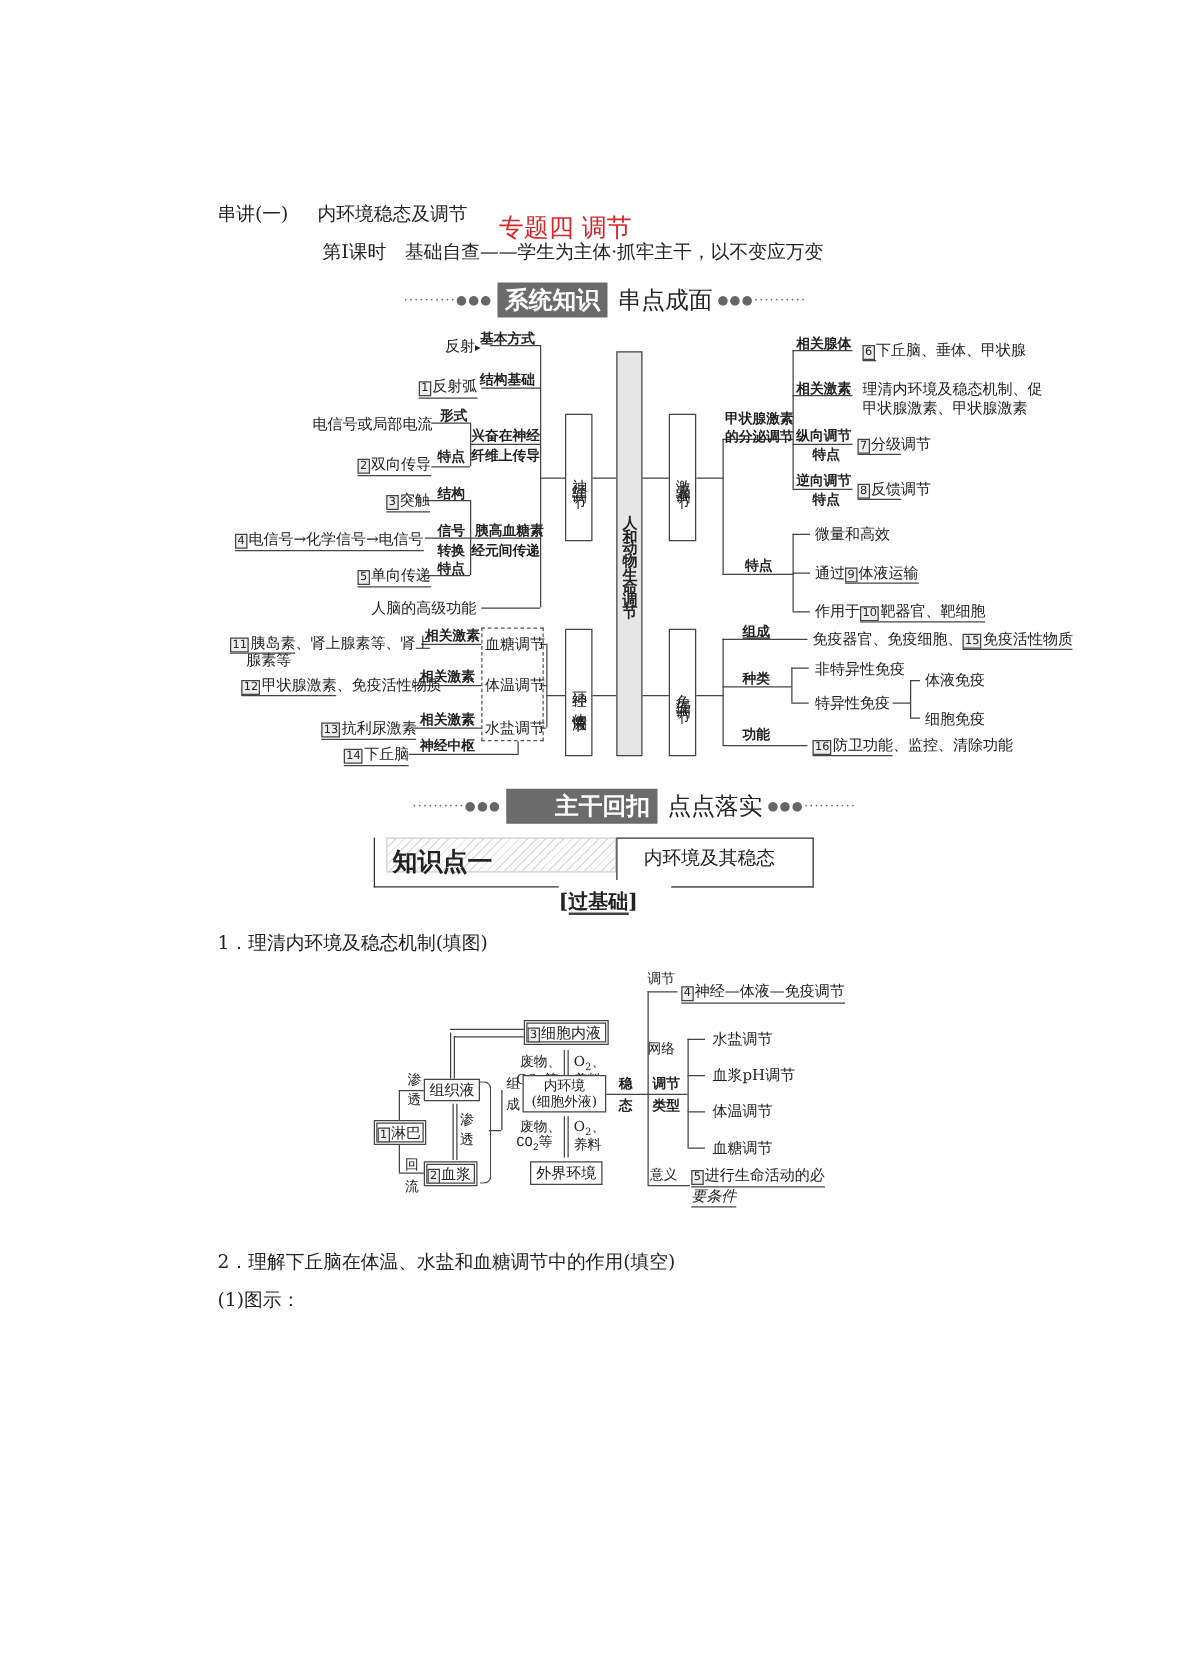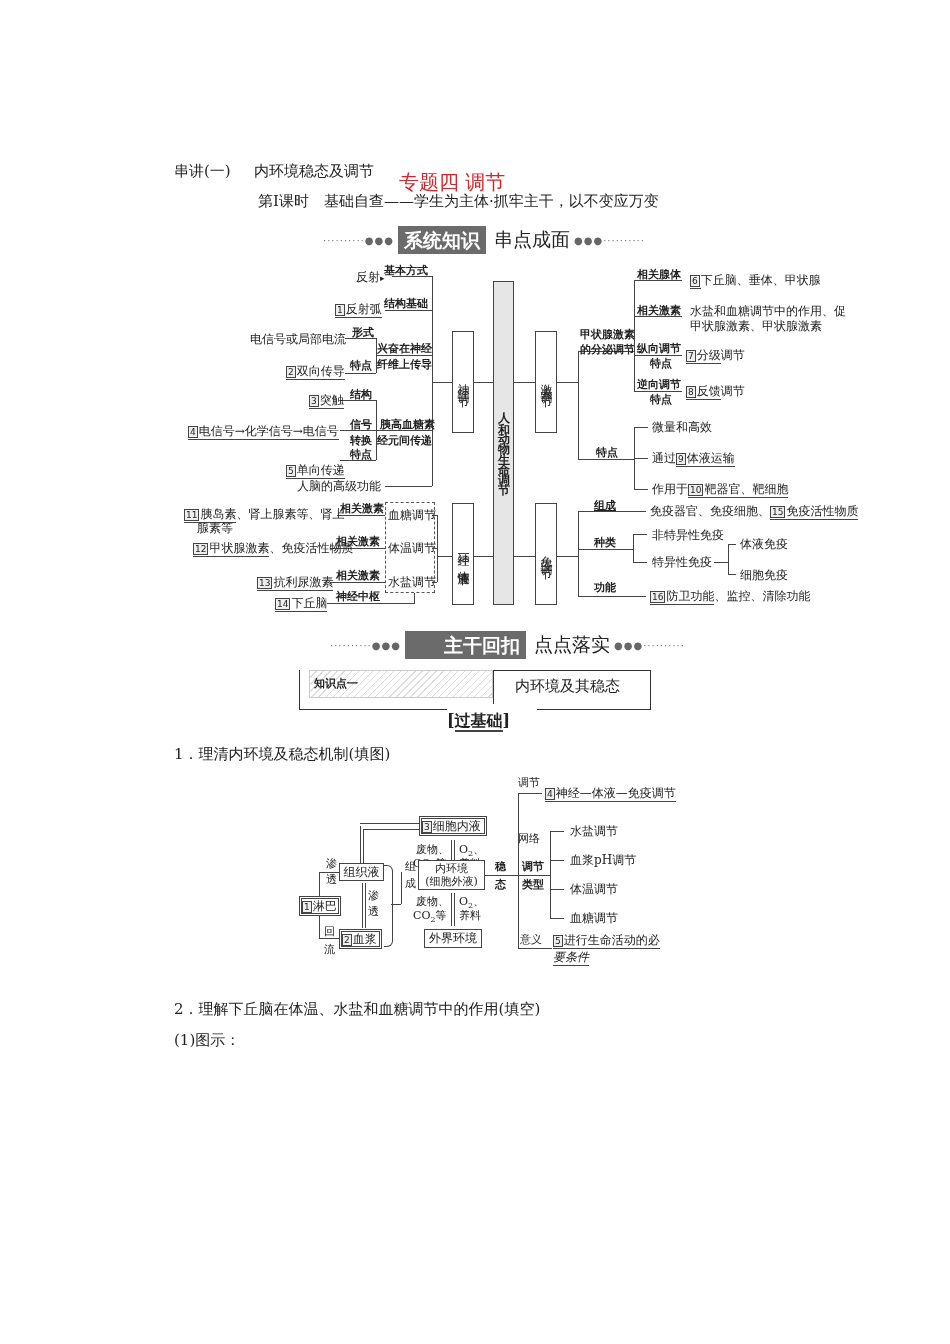--- a/index.html
+++ b/index.html
@@ -76,21 +76,21 @@
 <div class="ln v" style="left:376px;top:400px;height:60px;"></div>
 <div class="ln h" style="left:340px;top:400px;width:36px;"></div>
 <div class="ln h" style="left:340px;top:430px;width:36px;"></div>
 <div class="ln h" style="left:340px;top:460px;width:36px;"></div>
 <div class="abs t11 bold" style="left:350px;top:388px;">结构</div>
 <div class="abs t12 ul" style="left:309px;top:393px;"><span class="num">3</span><span>突触</span></div>
 <div class="abs t11 bold" style="left:350px;top:418px;">信号</div>
 <div class="abs t11 bold" style="left:350px;top:434px;">转换</div>
 <div class="abs t12 ul" style="left:188px;top:424px;"><span class="num">4</span><span>电信号→化学信号→电信号</span></div>
 <div class="abs t11 bold" style="left:350px;top:448px;">特点</div>
-<div class="abs t12 ul" style="left:286px;top:453px;margin-top:10px;"><span class="num">5</span><span>单向传递</span></div>
+<div class="abs t12 ul" style="left:286px;top:453px;"><span class="num">5</span><span>单向传递</span></div>
 
 <div class="ln h" style="left:385px;top:486px;width:47px;"></div>
 <div class="abs t12" style="left:297px;top:479px;">人脑的高级功能</div>
 
 <div class="box" style="left:535px;top:331px;width:22px;height:102px;">
   <span class="vtxt">激素调节</span>
 </div>
 <div class="ln h" style="left:514px;top:382px;width:21px;"></div>
 <div class="ln h" style="left:557px;top:382px;width:22px;"></div>
 <div class="ln v" style="left:578px;top:351px;height:108px;"></div>
@@ -98,21 +98,21 @@
 <div class="abs t11 bold" style="left:580px;top:328px;">甲状腺激素</div>
 <div class="abs t11 bold" style="left:580px;top:343px;">的分泌调节</div>
 <div class="ln v" style="left:634px;top:280px;height:111px;"></div>
 <div class="ln h" style="left:634px;top:280px;width:48px;"></div>
 <div class="ln h" style="left:634px;top:316px;width:48px;"></div>
 <div class="ln h" style="left:634px;top:355px;width:48px;"></div>
 <div class="ln h" style="left:634px;top:391px;width:48px;"></div>
 <div class="abs t11 bold" style="left:637px;top:268px;">相关腺体</div>
 <div class="abs t12" style="left:690px;top:273px;"><span class="ul"><span class="num">6</span></span><span>下丘脑、垂体、甲状腺</span></div>
 <div class="abs t11 bold" style="left:637px;top:304px;">相关激素</div>
-<div class="abs t12" style="left:690px;top:304px;">水盐和血糖调节中的作用、促</div>
+<div class="abs t12" style="left:690px;top:304px;">理清内环境及稳态机制、促</div>
 <div class="abs t12" style="left:690px;top:319px;">甲状腺激素、甲状腺激素</div>
 <div class="abs t11 bold" style="left:637px;top:342px;">纵向调节</div>
 <div class="abs t11 bold" style="left:650px;top:357px;">特点</div>
 <div class="abs t12" style="left:686px;top:348px;"><span class="ul"><span class="num">7</span><span>分级</span></span><span>调节</span></div>
 <div class="abs t11 bold" style="left:637px;top:378px;">逆向调节</div>
 <div class="abs t11 bold" style="left:650px;top:393px;">特点</div>
 <div class="abs t12" style="left:686px;top:384px;"><span class="ul"><span class="num">8</span><span>反馈</span></span><span>调节</span></div>
 
 <div class="ln v" style="left:578px;top:459px;height:1px;"></div>
 <div class="ln h" style="left:578px;top:459px;width:57px;"></div>
@@ -181,21 +181,21 @@
 
 <div class="banner" style="left:330px;top:631px;">
   <span class="dots">··········●●●</span>
   <span class="band" style="margin-left:4px;padding-left:39px;">主干回扣</span>
   <span class="band2">点点落实</span>
   <span class="dots" style="margin-left:4px;">●●●··········</span>
 </div>
 
 <div style="position:absolute;left:299px;top:670px;width:352px;height:40px;border:1px solid #333;border-top:none;box-sizing:border-box;"></div>
 <div style="position:absolute;left:309px;top:670px;width:184px;height:28px;background:repeating-linear-gradient(135deg,#fff 0 4px,#ddd 4px 5px);border:1px solid #ccc;box-sizing:border-box;"></div>
-<div class="abs bold" style="left:314px;top:676px;font-size:11px;font-family:'DejaVu Sans','Liberation Sans',sans-serif;">知识点一</div>
+<div class="abs bold" style="left:314px;top:676px;font-size:20px;font-family:'DejaVu Sans','Liberation Sans',sans-serif;">知识点一</div>
 <div style="position:absolute;left:493px;top:670px;width:158px;height:40px;border:1px solid #333;box-sizing:border-box;background:#fff;"></div>
 <div class="abs t15" style="left:515px;top:677px;">内环境及其稳态</div>
 <div style="position:absolute;left:447px;top:704px;width:90px;height:12px;background:#fff;"></div>
 <div class="abs bold" style="left:447px;top:711px;font-size:16px;">[<span style="border-bottom:2px solid #444;">过基础</span>]</div>
 
 <div class="abs t15" style="left:174px;top:745px;">1．理清内环境及稳态机制(填图)</div>
 
 <div class="dbl" style="left:419px;top:816px;width:68px;height:20px;"></div>
 <div class="abs t12" style="left:422px;top:819px;"><span class="num">3</span><span>细胞内液</span></div>
 <div class="ln v" style="left:360px;top:826px;height:37px;"></div>
@@ -213,21 +213,21 @@
 <div class="box" style="left:418px;top:860px;width:67px;height:30px;font-size:11px;line-height:13px;">
   <span>内环境</span>
   <span>(细胞外液)</span>
 </div>
 <div class="abs t11" style="left:405px;top:860px;">组</div>
 <div class="abs t11" style="left:405px;top:877px;">成</div>
 <div class="ln v" style="left:401px;top:872px;height:32px;"></div>
 <div class="ln h" style="left:391px;top:904px;width:10px;"></div>
 
 <div class="abs t11" style="left:416px;top:895px;">废物、</div>
-<div class="abs t11" style="left:413px;top:909px;"><span>CO</span><sub style="font-size:8px;">2</sub><span>等</span></div>
+<div class="abs t11" style="left:413px;top:909px;font-family:Liberation Mono, monospace;"><span>CO</span><sub style="font-size:8px;">2</sub><span>等</span></div>
 <div class="ln v" style="left:451px;top:893px;height:33px;"></div>
 <div class="ln v" style="left:454px;top:893px;height:33px;"></div>
 <div class="abs t11" style="left:459px;top:895px;"><span>O</span><sub style="font-size:8px;">2</sub><span>、</span></div>
 <div class="abs t11" style="left:459px;top:909px;">养料</div>
 <div class="box" style="left:424px;top:929px;width:58px;height:19px;">
   <span>外界环境</span>
 </div>
 
 <div class="box" style="left:339px;top:863px;width:45px;height:18px;">
   <span>组织液</span>

